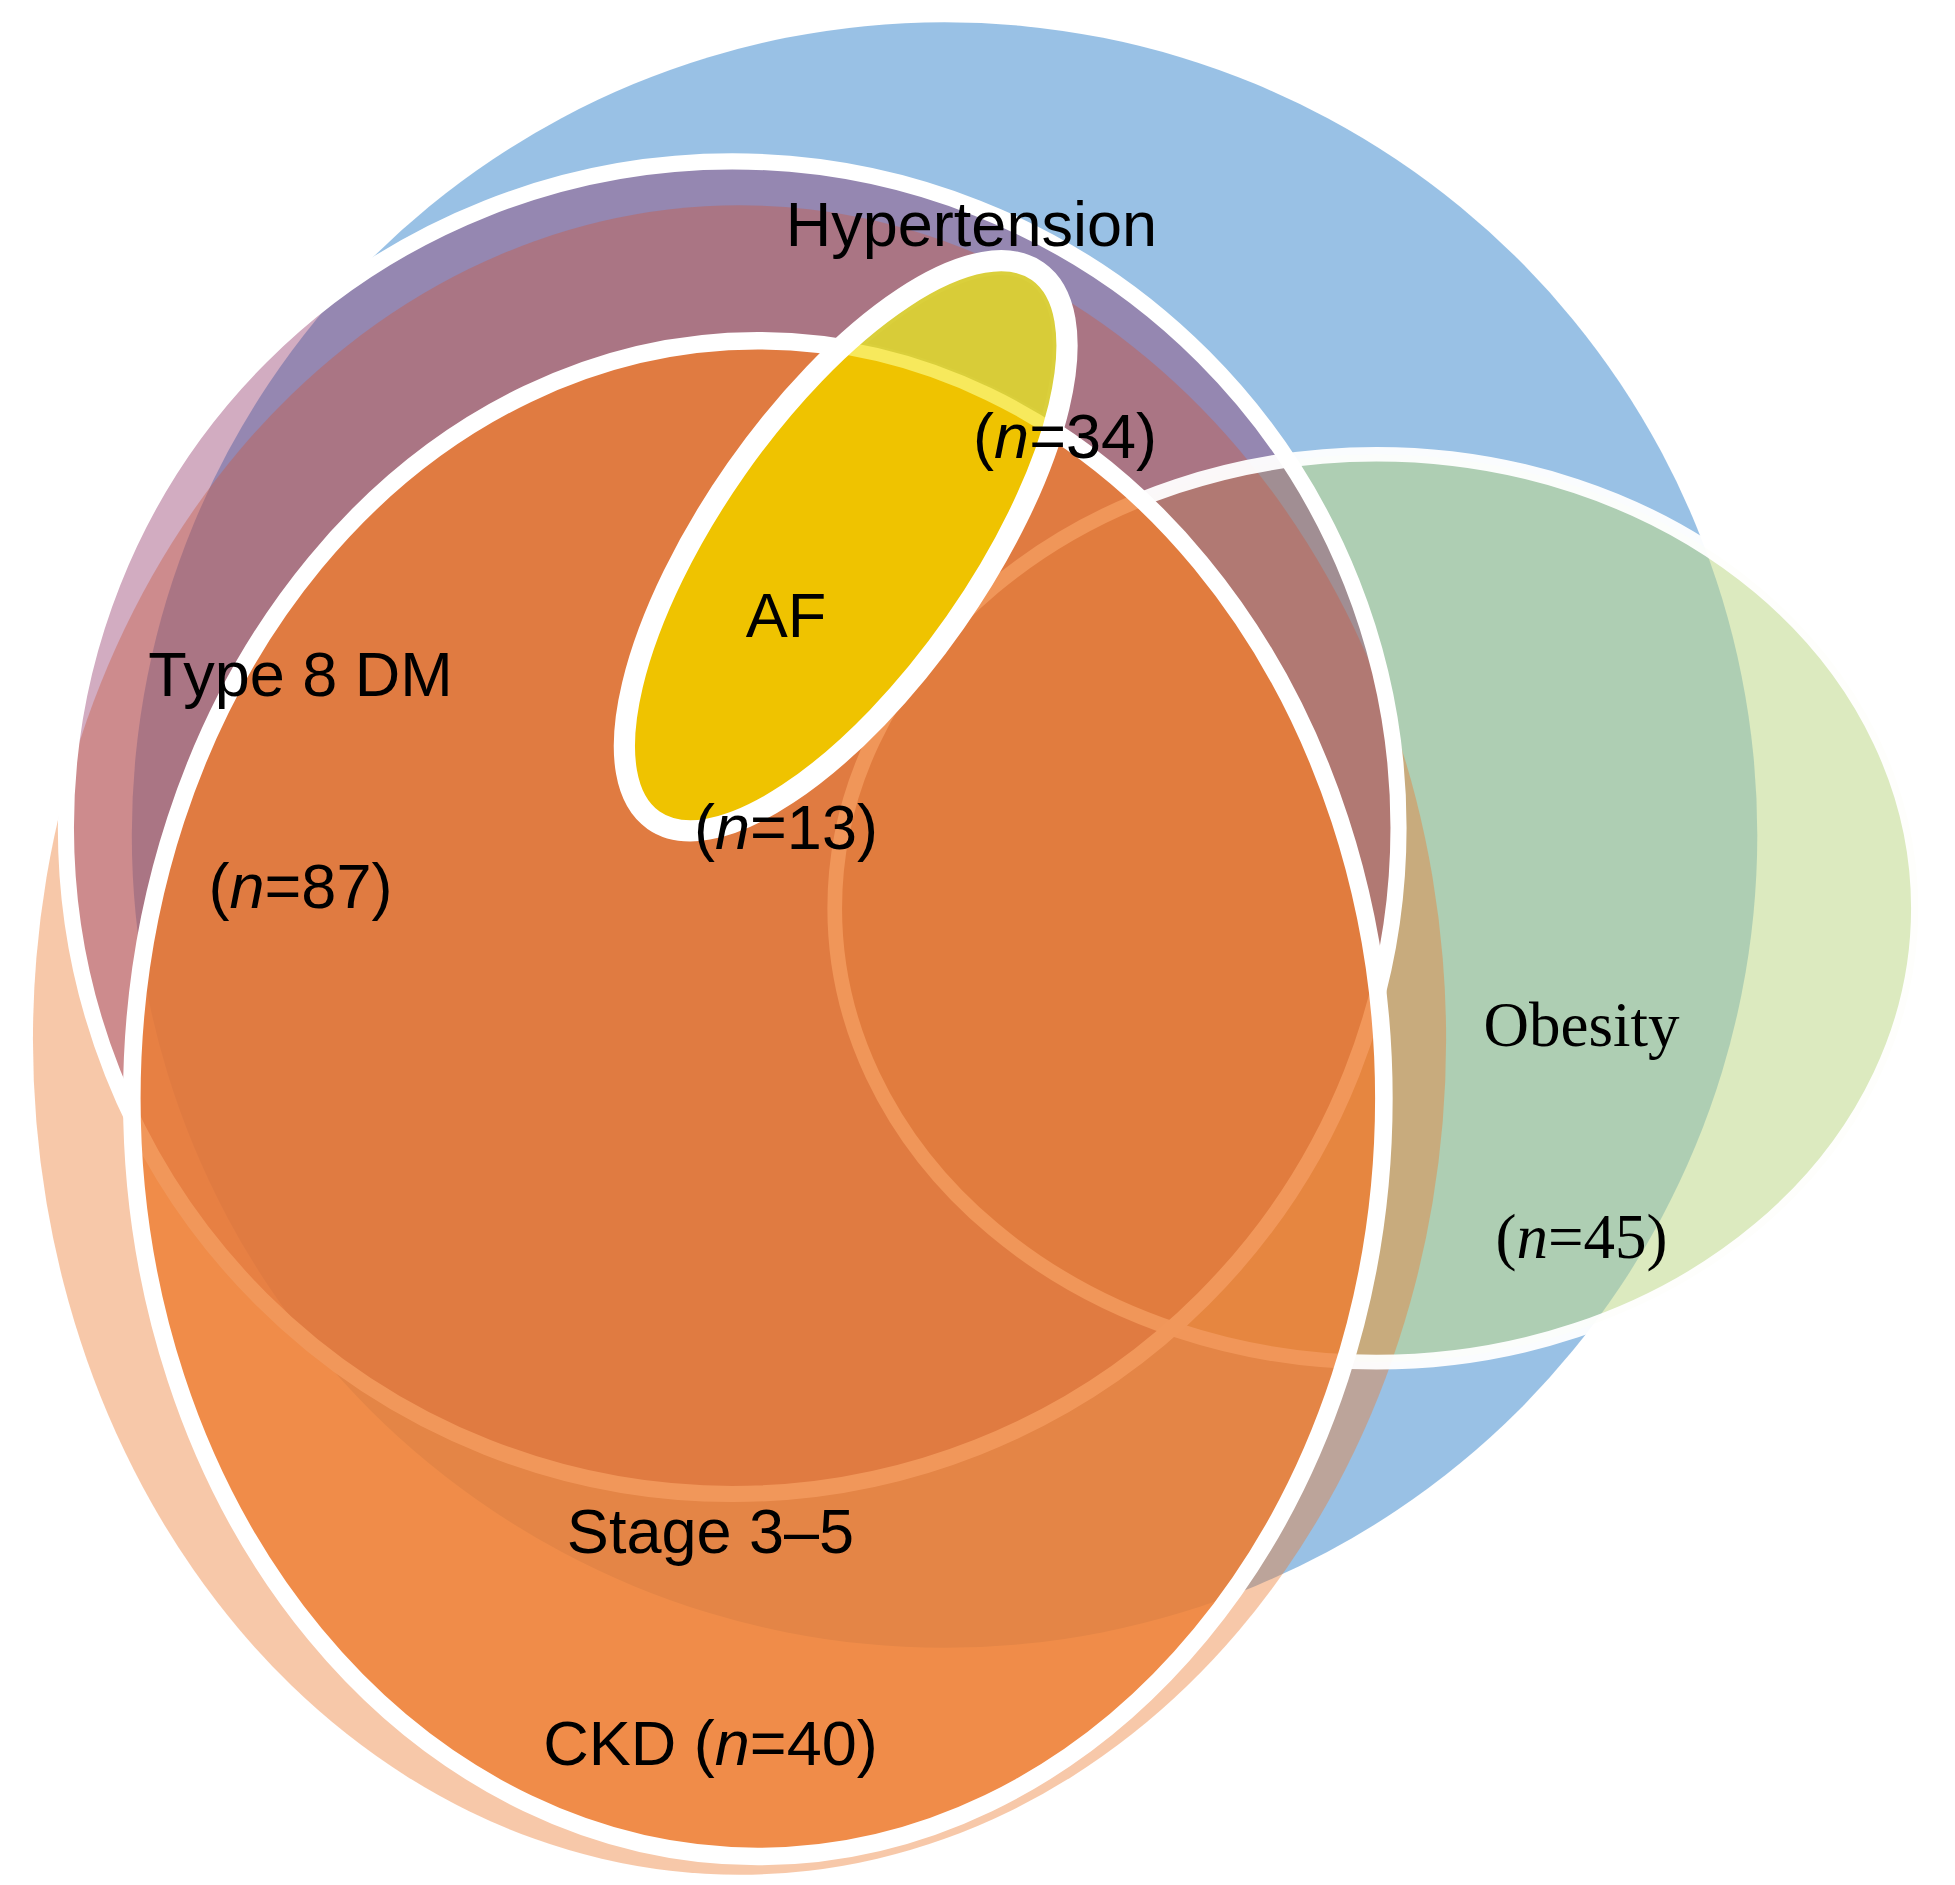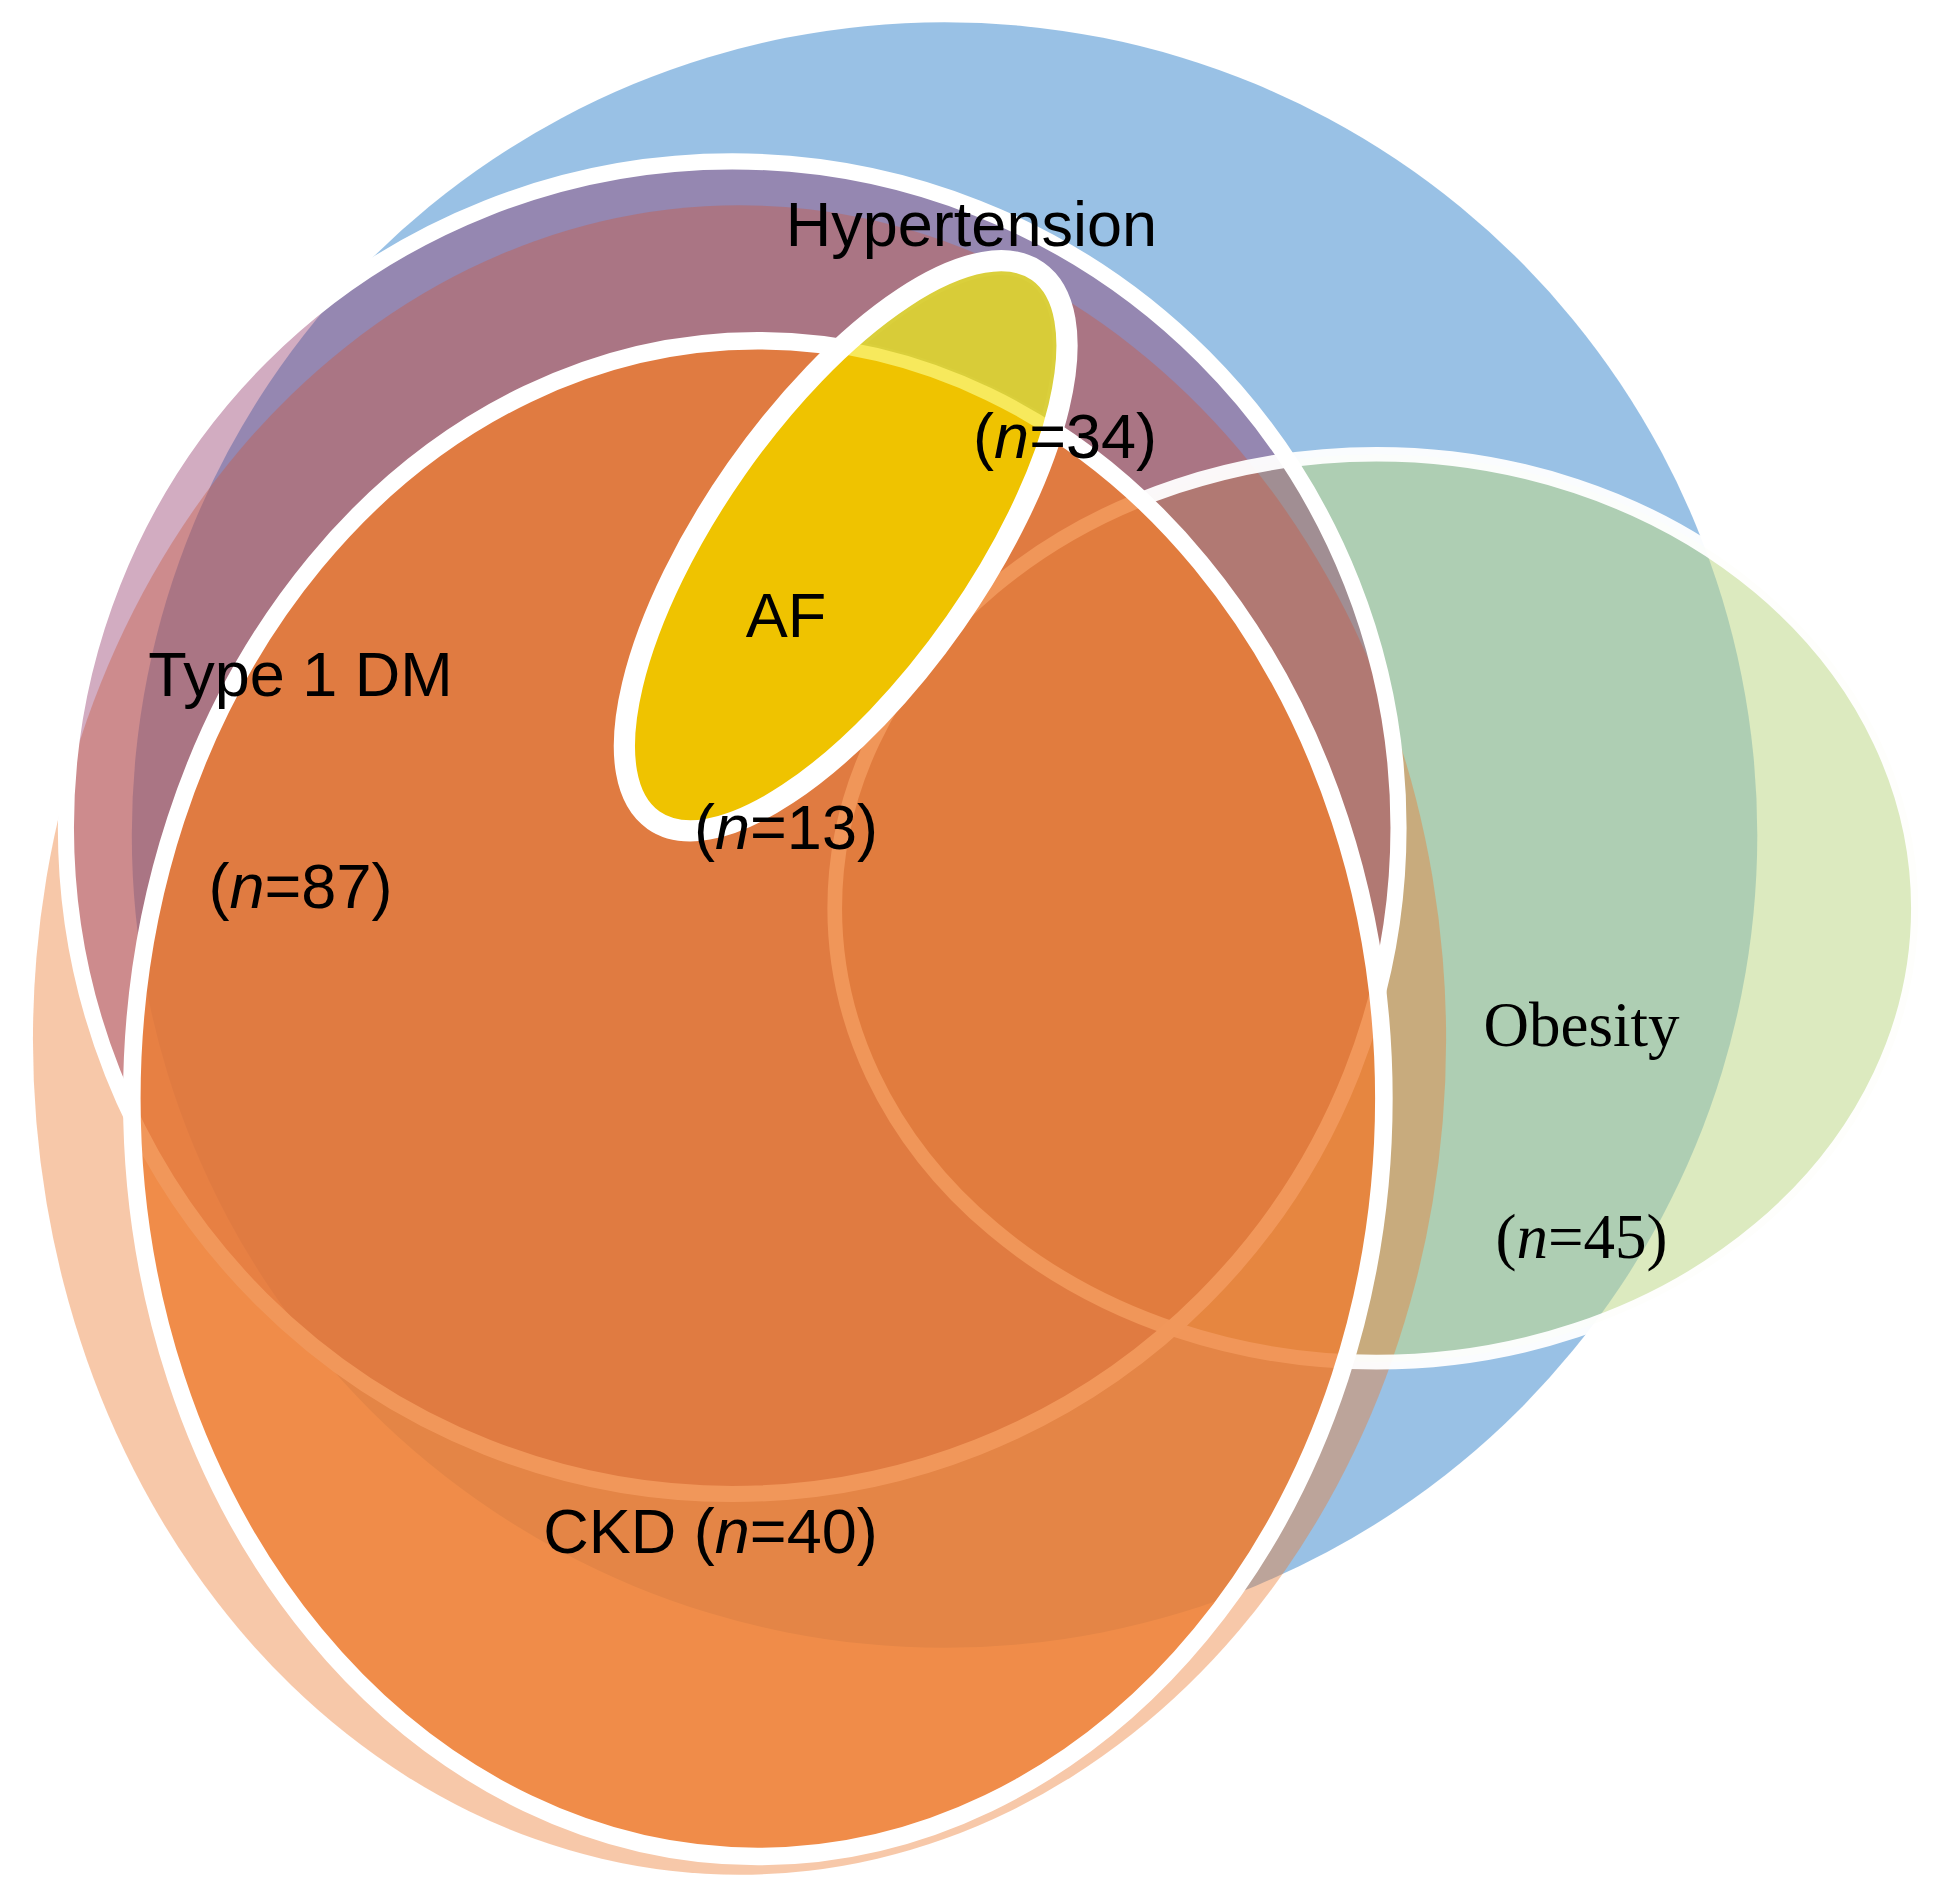--- a/index.html
+++ b/index.html
@@ -96,32 +96,33 @@
 
     <ellipse cx="1155" cy="745" rx="180" ry="455" transform="rotate(35 1155 745)" fill="none" stroke="#ffffff" stroke-width="24"></ellipse>
   </svg>
 
   <div class="venn-label" id="label-hypertension">
     <span class="lab-line">Hypertension</span>
     <span class="lab-line"><span>(</span><span class="ital">n</span><span>=34</span><span>)</span></span>
   </div>
 
   <div class="venn-label" id="label-type2dm">
-    <span class="lab-line">Type 1 DM</span>
+    <span class="lab-line">Type 8 DM</span>
     <span class="lab-line"><span>(</span><span class="ital">n</span><span>=87</span><span>)</span></span>
   </div>
 
   <div class="venn-label" id="label-af">
     <span class="lab-line">AF</span>
     <span class="lab-line"><span>(</span><span class="ital">n</span><span>=13</span><span>)</span></span>
   </div>
 
   <div class="venn-label" id="label-obesity">
     <span class="lab-line">Obesity</span>
     <span class="lab-line"><span>(</span><span class="ital">n</span><span>=45</span><span>)</span></span>
   </div>
 
   <div class="venn-label" id="label-ckd">
+    <span class="lab-line">Stage 3–5</span>
     <span class="lab-line"><span>CKD </span><span>(</span><span class="ital">n</span><span>=40</span><span>)</span></span>
   </div>
 
 </div>
 
 
 </body></html>

